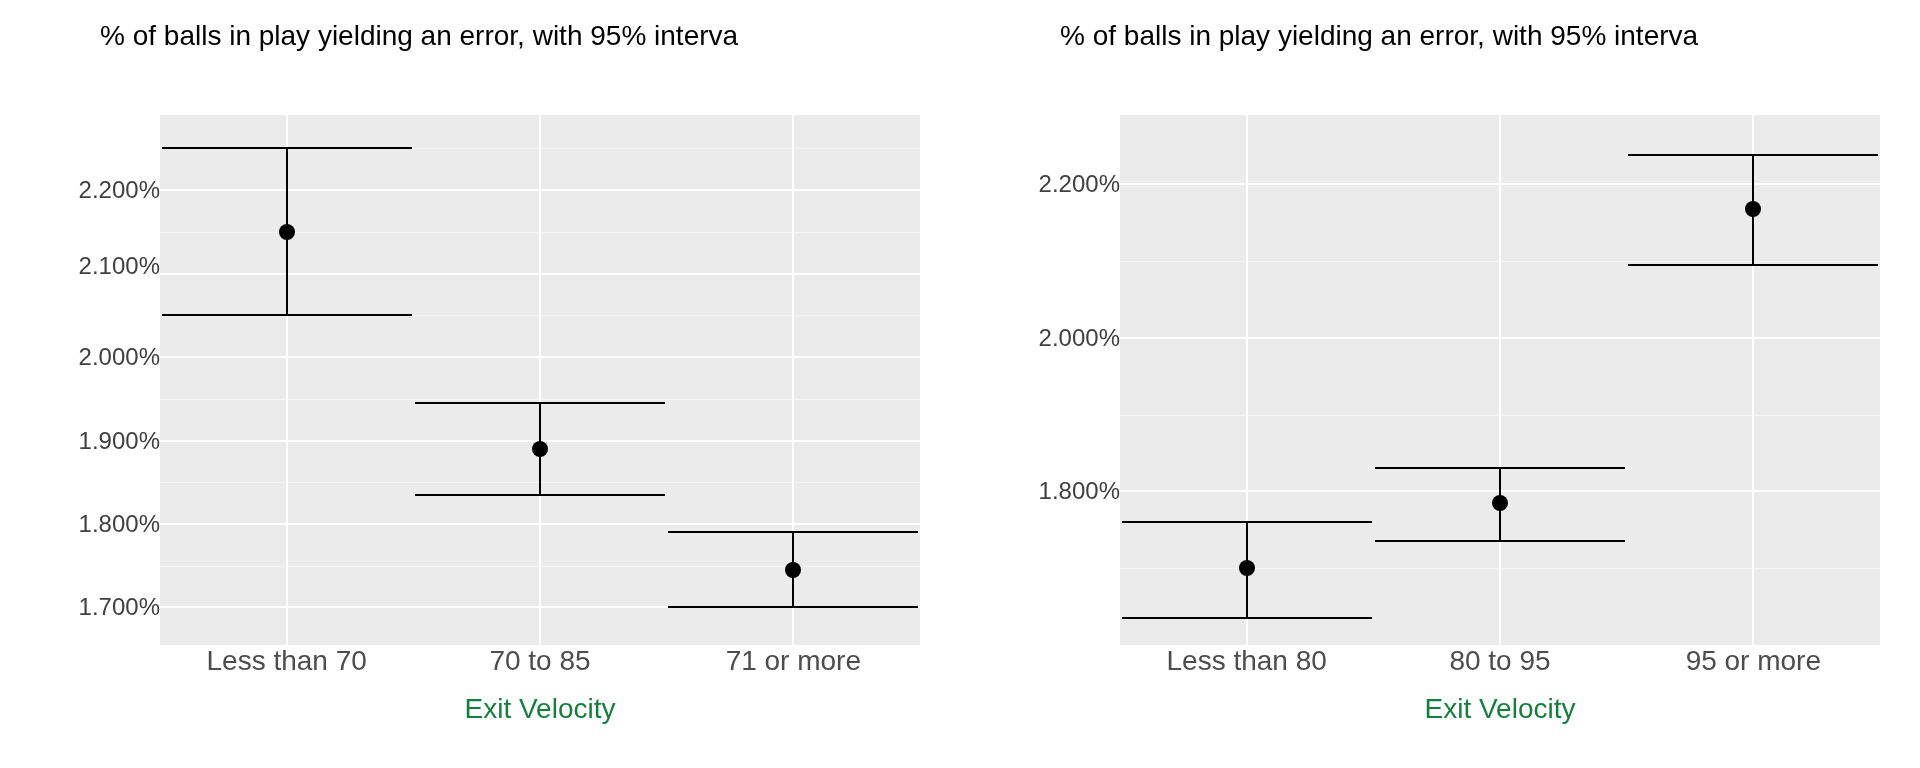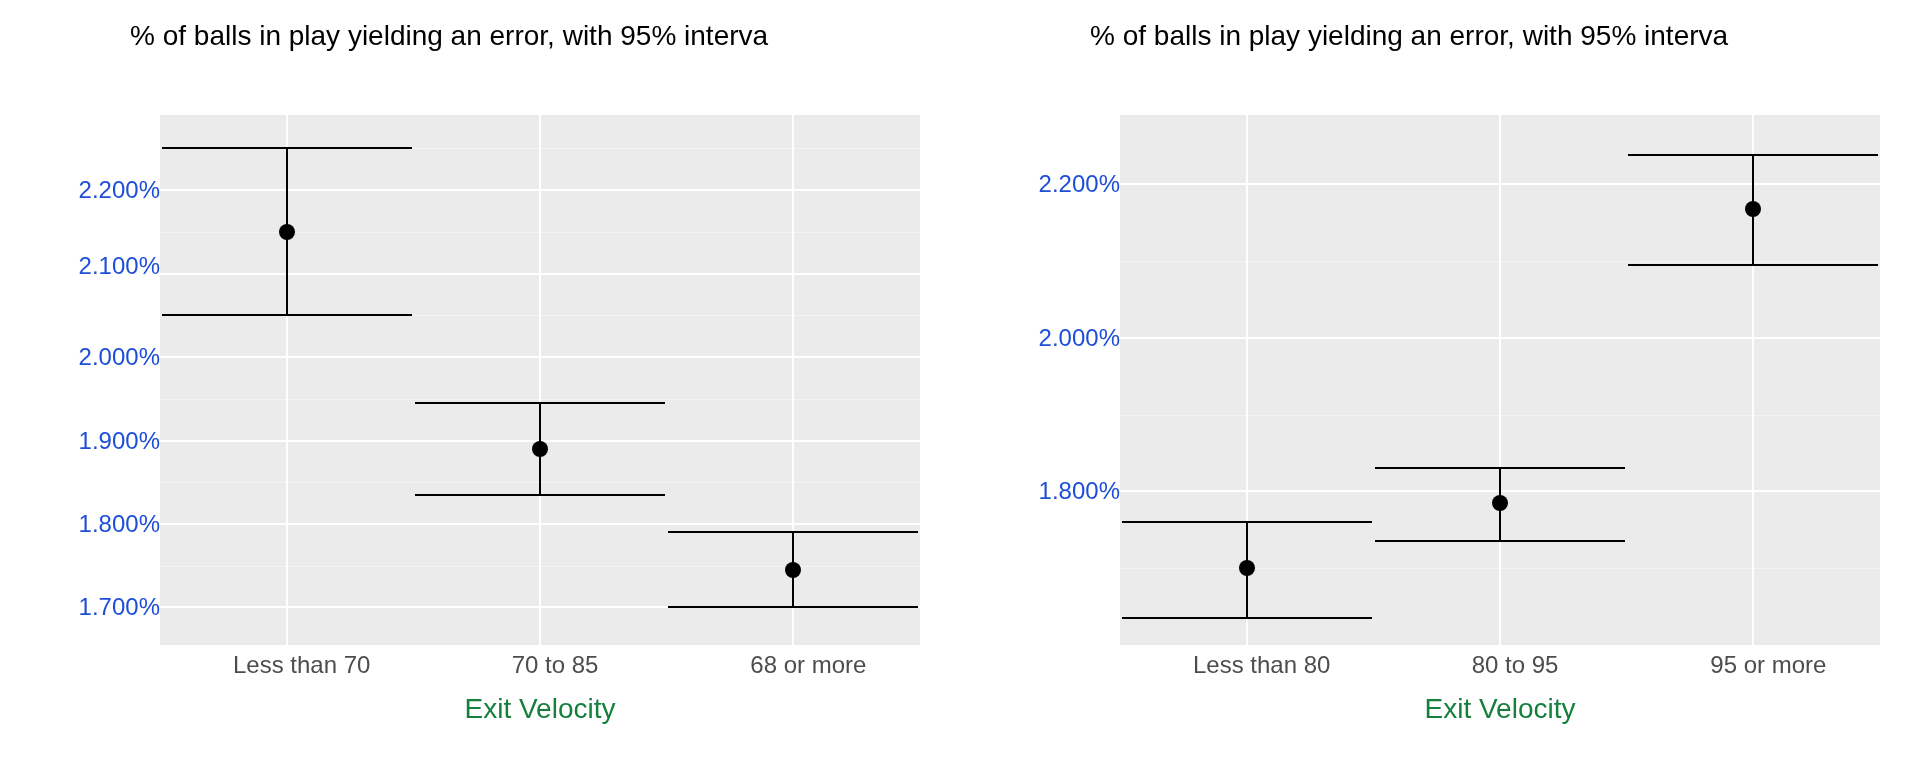--- a/index.html
+++ b/index.html
@@ -26,54 +26,52 @@
     font-size: 34px;
     font-weight: 400;
     color: #000;
     margin: 0 0 4px 130px;
     white-space: nowrap;
   }
   .subtitle {
     font-size: 28px;
     font-weight: 400;
     color: #000;
-    margin: 0 0 10px 120px;
+    margin: 0 0 10px 90px;
     white-space: nowrap;
     overflow: hidden;
   }
   .plot-area {
     position: absolute;
     background: #ebebeb;
   }
   .gridline-major {
     position: absolute;
     background: #ffffff;
   }
   .gridline-minor {
     position: absolute;
     background: #f4f4f4;
   }
   .ytick {
     position: absolute;
     right: 100%;
     transform: translateY(-50%);
     font-size: 24px;
-    color: #1d4ed8;
+    color: #404040;
     padding-right: 0;
     white-space: nowrap;
   }
   .xtick {
     position: absolute;
     top: 100%;
     transform: translateX(-50%);
-    font-size: 24px;
+    font-size: 28px;
     color: #4d4d4d;
-    padding-top: 6px;
     white-space: nowrap;
-    margin-left: 15px;
   }
   .xlabel {
     position: absolute;
     left: 50%;
     transform: translateX(-50%);
     font-size: 28px;
     color: #15803d;
   }
   .point {
     position: absolute;
@@ -119,21 +117,21 @@
         <div class="ytick" style="top: 242.047px;">2.000%</div>
         <div class="gridline-major" style="left: 0px; width: 760px; height: 2px; top: 157.583px;"></div>
         <div class="ytick" style="top: 151px;">2.100%</div>
         <div class="gridline-major" style="left: 0px; width: 760px; height: 2px; top: 74.1181px;"></div>
         <div class="ytick" style="top: 75.1181px;">2.200%</div>
         <div class="gridline-major" style="top: 0px; height: 530px; width: 2px; left: 125.667px;"></div>
         <div class="xtick" style="left: 126.667px;">Less than 70</div>
         <div class="gridline-major" style="top: 0px; height: 530px; width: 2px; left: 379px;"></div>
         <div class="xtick" style="left: 380px;">70 to 85</div>
         <div class="gridline-major" style="top: 0px; height: 530px; width: 2px; left: 632.333px;"></div>
-        <div class="xtick" style="left: 633.333px;">68 or more</div>
+        <div class="xtick" style="left: 633.333px;">71 or more</div>
         <div class="vbar" style="left: 126.667px; top: 33.3858px; height: 166.929px;"></div>
         <div class="cap" style="left: 126.667px; top: 33.3858px; width: 250px;"></div>
         <div class="cap" style="left: 126.667px; top: 200.315px; width: 250px;"></div>
         <div class="point" style="left: 126.667px; top: 116.85px;"></div>
         <div class="vbar" style="left: 380px; top: 287.953px; height: 91.811px;"></div>
         <div class="cap" style="left: 380px; top: 287.953px; width: 250px;"></div>
         <div class="cap" style="left: 380px; top: 379.764px; width: 250px;"></div>
         <div class="point" style="left: 380px; top: 333.858px;"></div>
         <div class="vbar" style="left: 633.333px; top: 417.323px; height: 75.1181px;"></div>
         <div class="cap" style="left: 633.333px; top: 417.323px; width: 250px;"></div>

